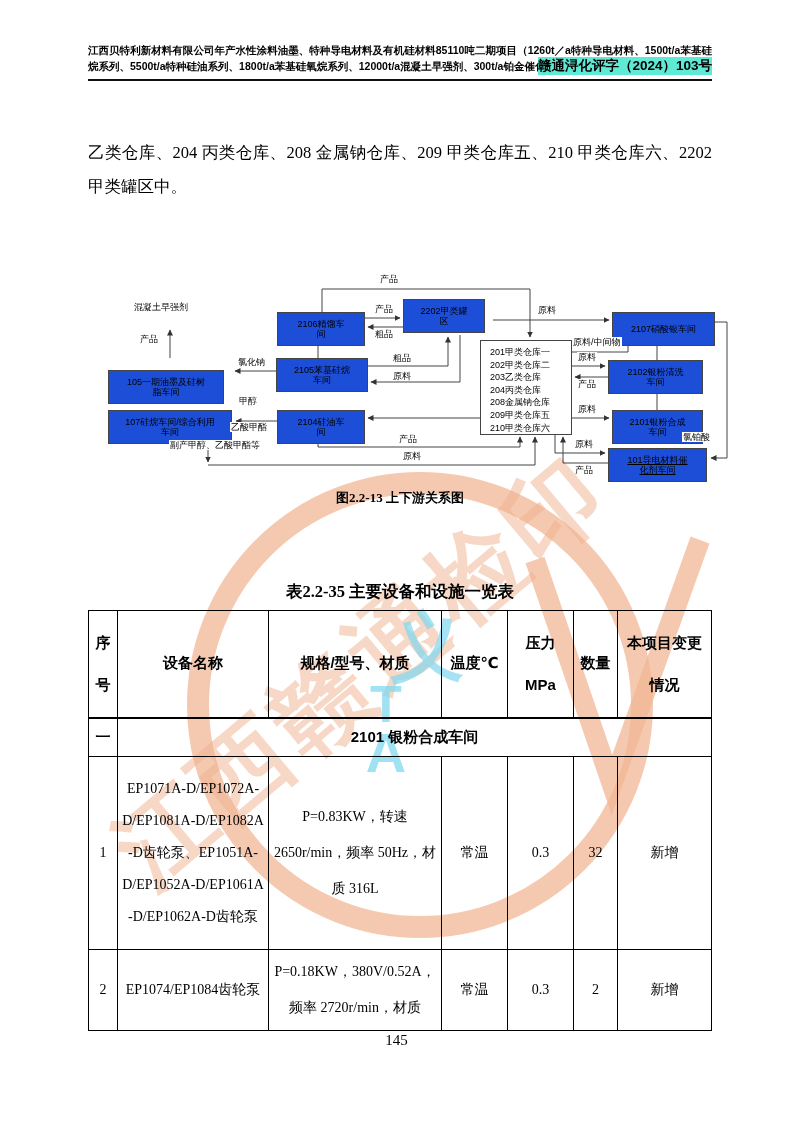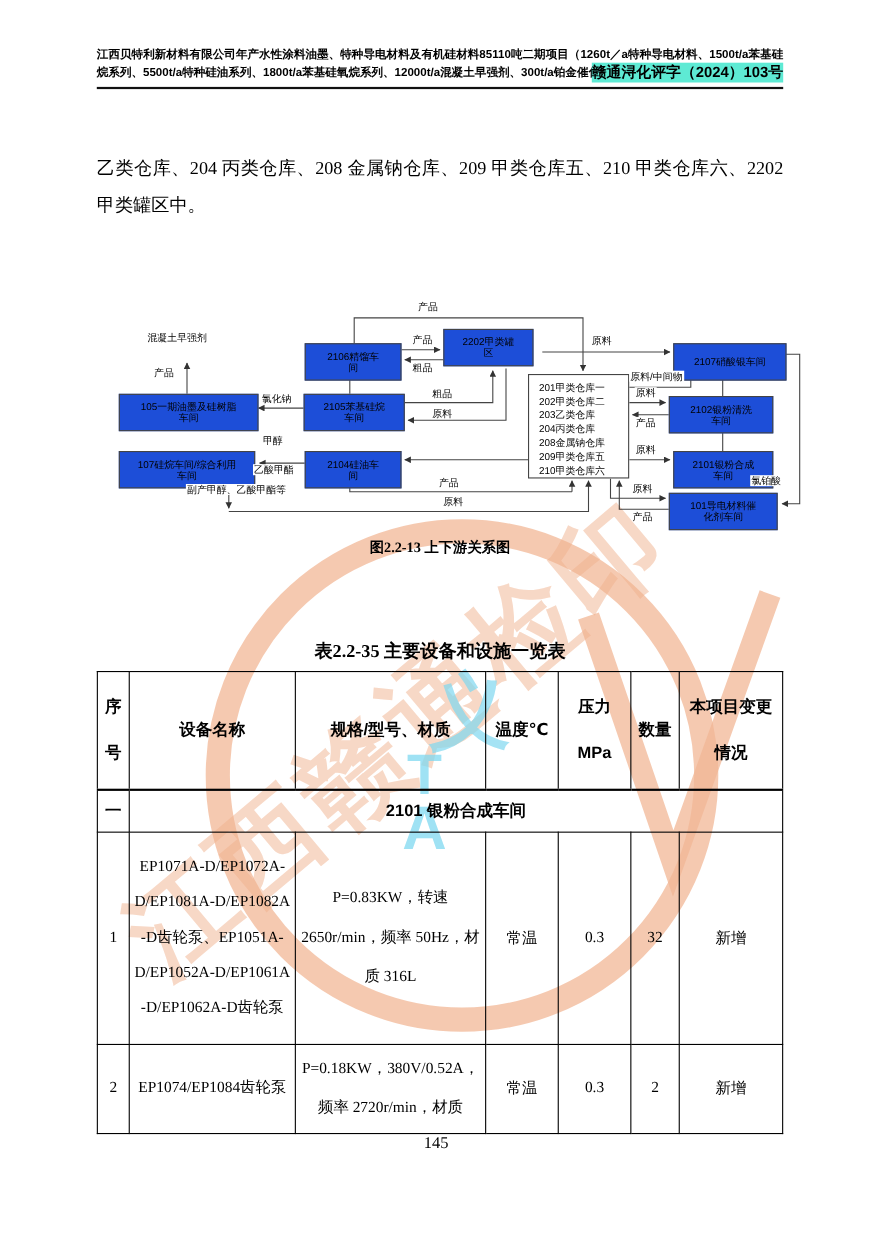--- a/index.html
+++ b/index.html
@@ -89,30 +89,30 @@
         <polyline points="608,50 632,50 632,186 616,186" marker-end="url(#arr)"></polyline>
         <polyline points="113,160 113,190" marker-end="url(#arr)"></polyline>
         <polyline points="113,193 440,193 440,165" marker-end="url(#arr)"></polyline>
         <polyline points="385,146 273,146" marker-end="url(#arr)"></polyline>
         <polyline points="182,149 141,149" marker-end="url(#arr)"></polyline>
         <polyline points="425,175 223,175 223,164" marker-end="url(#arr)"></polyline>
         <polyline points="425,175 425,165" marker-end="url(#arr)"></polyline>
       </g>
     </svg>
 
-    <div class="dbox" style="left:13px;top:86px;width:127px;height:26px;">105一期油墨及硅树脂车间</div>
+    <div class="dbox" style="left:13px;top:98px;width:116px;height:26px;">105一期油墨及硅树脂车间</div>
     <div class="dbox" style="left:13px;top:138px;width:124px;height:22px;">107硅烷车间/综合利用车间</div>
     <div class="dbox" style="left:182px;top:40px;width:88px;height:22px;">2106精馏车间</div>
     <div class="dbox" style="left:181px;top:86px;width:92px;height:26px;">2105苯基硅烷车间</div>
     <div class="dbox" style="left:182px;top:138px;width:88px;height:22px;">2104硅油车间</div>
     <div class="dbox" style="left:308px;top:27px;width:82px;height:24px;">2202甲类罐区</div>
     <div class="dbox" style="left:517px;top:40px;width:103px;height:20px;">2107硝酸银车间</div>
     <div class="dbox" style="left:513px;top:88px;width:95px;height:20px;">2102银粉清洗车间</div>
     <div class="dbox" style="left:517px;top:138px;width:91px;height:20px;">2101银粉合成车间</div>
-    <div class="dbox" style="left:513px;top:176px;width:99px;height:20px;">101导电材料催化剂车间</div>
+    <div class="dbox" style="left:513px;top:176px;width:99px;height:20px;text-decoration:underline;">101导电材料催化剂车间</div>
 
     <div class="dwh" style="left:385px;top:68px;width:92px;height:95px;">
       <div>201甲类仓库一</div>
       <div>202甲类仓库二</div>
       <div>203乙类仓库</div>
       <div>204丙类仓库</div>
       <div>208金属钠仓库</div>
       <div>209甲类仓库五</div>
       <div>210甲类仓库六</div>
     </div>

